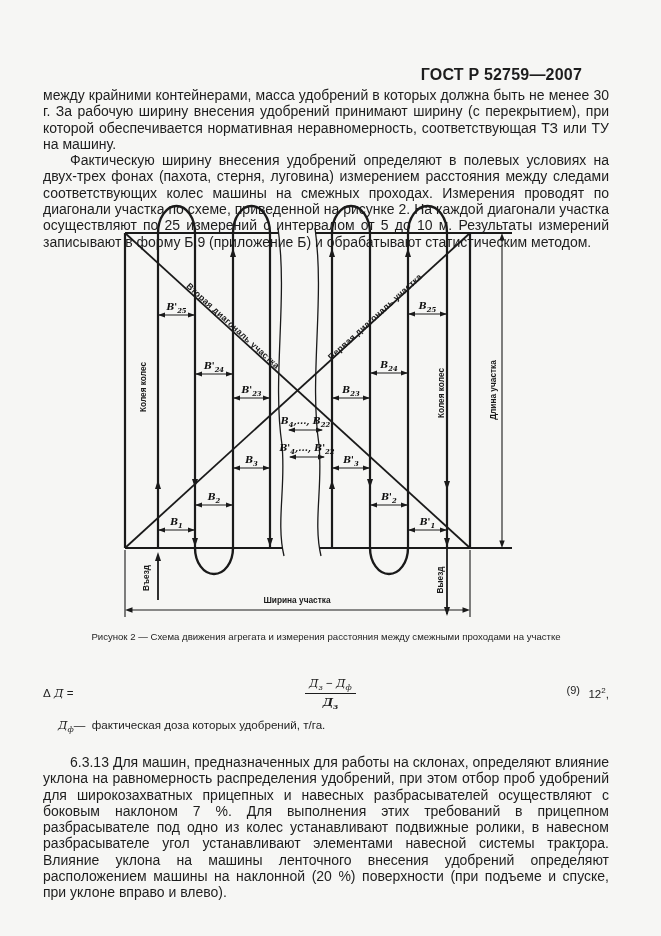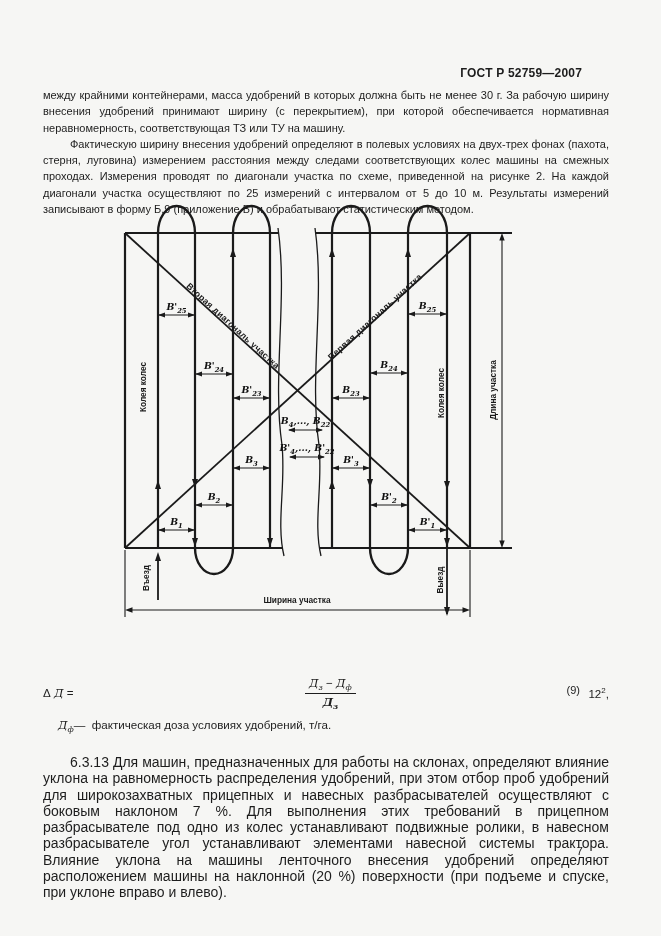--- a/index.html
+++ b/index.html
@@ -1,20 +1,20 @@
 <!DOCTYPE html>
 <html><head>
 <meta charset="utf-8">
 <style>
   html,body{margin:0;padding:0;}
   body{width:661px;height:936px;position:relative;background:#f6f6f4;
        font-family:"Liberation Sans",sans-serif;color:#1d1d1d;}
   .page{position:absolute;inset:0;overflow:hidden;}
-  .header{position:absolute;top:66px;right:79px;font-size:12px;font-weight:bold;letter-spacing:.2px;}
-  .bodyblock{position:absolute;left:43px;top:87px;width:566px;font-size:11px;line-height:16.3px;text-align:justify;}
+  .header{position:absolute;top:66px;right:79px;font-size:16px;font-weight:bold;letter-spacing:.2px;}
+  .bodyblock{position:absolute;left:43px;top:87px;width:566px;font-size:14px;line-height:16.3px;text-align:justify;}
   .bodyblock p{margin:0;}
   .ind{text-indent:27px;}
   .caption{position:absolute;left:43px;top:631px;width:566px;font-size:9.6px;text-align:center;}
   .s6312{position:absolute;left:43px;top:651px;width:566px;font-size:11.6px;line-height:16.3px;text-align:justify;text-indent:27px;margin:0;}
   .formula-row{position:absolute;left:43px;top:674px;width:566px;height:38px;
                display:flex;justify-content:space-between;align-items:center;font-size:11.6px;}
   .mvar{font-family:"DejaVu Serif",serif;font-style:italic;}
   .formula-row sub,.whereblock sub{font-size:8px;vertical-align:-3px;font-family:"DejaVu Serif",serif;font-style:italic;}
   .frac{display:inline-block;text-align:center;margin:8px 3px;vertical-align:middle;}
   .frac .num{display:block;border-bottom:1px solid #1d1d1d;padding:0 4px 1px;}
@@ -187,35 +187,36 @@
     <text class="dg-label dg-diag" transform="translate(131,135) rotate(42.3)" text-anchor="middle">Вторая диагональ участка</text>
     <text class="dg-label dg-diag" transform="translate(277,126) rotate(-42.3)" text-anchor="middle">Первая диагональ участка</text>
     <text class="dg-label" transform="translate(46,194) rotate(-90)" text-anchor="middle">Колея колес</text>
     <text class="dg-label" transform="translate(344,200) rotate(-90)" text-anchor="middle">Колея колес</text>
     <text class="dg-label" transform="translate(396,197) rotate(-90)" text-anchor="middle">Длина участка</text>
     <text class="dg-label" x="197" y="410" text-anchor="middle">Ширина участка</text>
     <text class="dg-label" transform="translate(49,385) rotate(-90)" text-anchor="middle">Въезд</text>
     <text class="dg-label" transform="translate(343,387) rotate(-90)" text-anchor="middle">Выезд</text>
   </svg>
 
+  <div class="caption">Рисунок 2 — Схема движения агрегата и измерения расстояния между смежными проходами на участке</div>
 
 
   <div class="formula-row">
     <span>
       <span>Δ</span>&nbsp;<span class="mvar">Д</span>
       <span>=</span>
     </span>
     <span class="frac">
       <span class="num"><span class="mvar">Д</span><sub>з</sub> <span>−</span> <span class="mvar">Д</span><sub>ф</sub></span>
       <span class="den"><span class="mvar">Д</span><sub>з</sub></span>
     </span>
     <span class="factor"><span>12</span><sup style="font-size:8px">2</sup><span>,</span></span>
     <span class="eqnum">(9)</span>
   </div>
 
   <div class="whereblock">
-    <div class="where-l2"><span class="mvar">Д</span><sub>ф</sub><span>—</span>&nbsp; <span>фактическая доза условиях удобрений, т/га.</span></div>
+    <div class="where-l2"><span class="mvar">Д</span><sub>ф</sub><span>—</span>&nbsp; <span>фактическая доза которых удобрений, т/га.</span></div>
   </div>
 
   <p class="s6313">6.3.13  Для машин, предназначенных для работы на склонах, определяют влияние уклона на равномерность распределения удобрений, при этом отбор проб удобрений для широкозахватных прицепных и навесных разбрасывателей осуществляют с боковым наклоном 7 %. Для выполнения этих требований в прицепном разбрасывателе под одно из колес устанавливают подвижные ролики, в навесном разбрасывателе угол устанавливают элементами навесной системы трактора. Влияние уклона на машины ленточного внесения удобрений определяют расположением машины на наклонной (20 %) поверхности (при подъеме и спуске, при уклоне вправо и влево).</p>
 
   <div class="pagenum">7</div>
 </div>
 
 </body></html>

